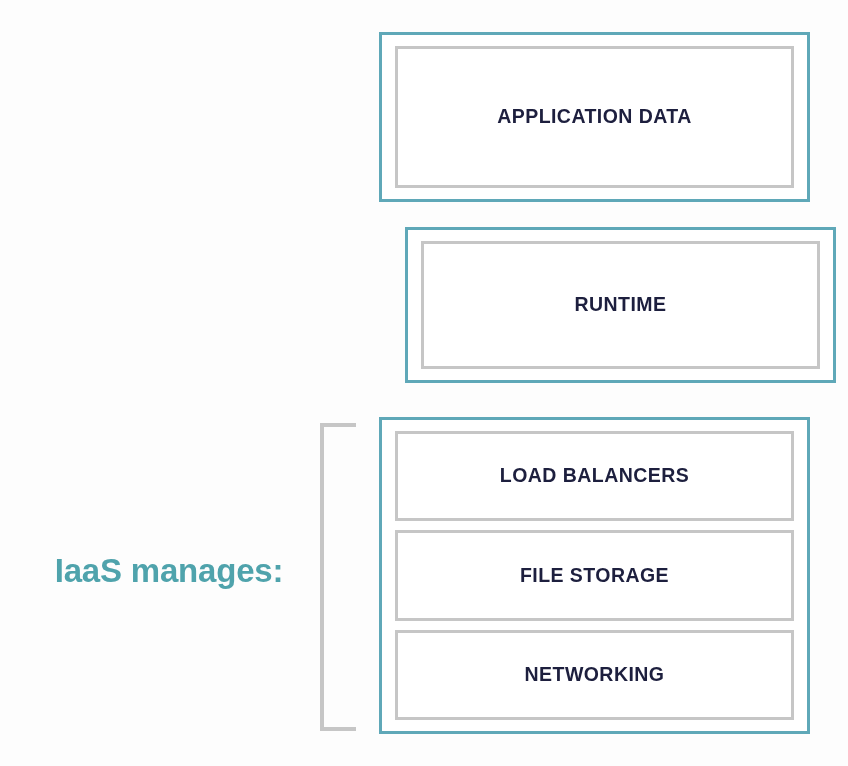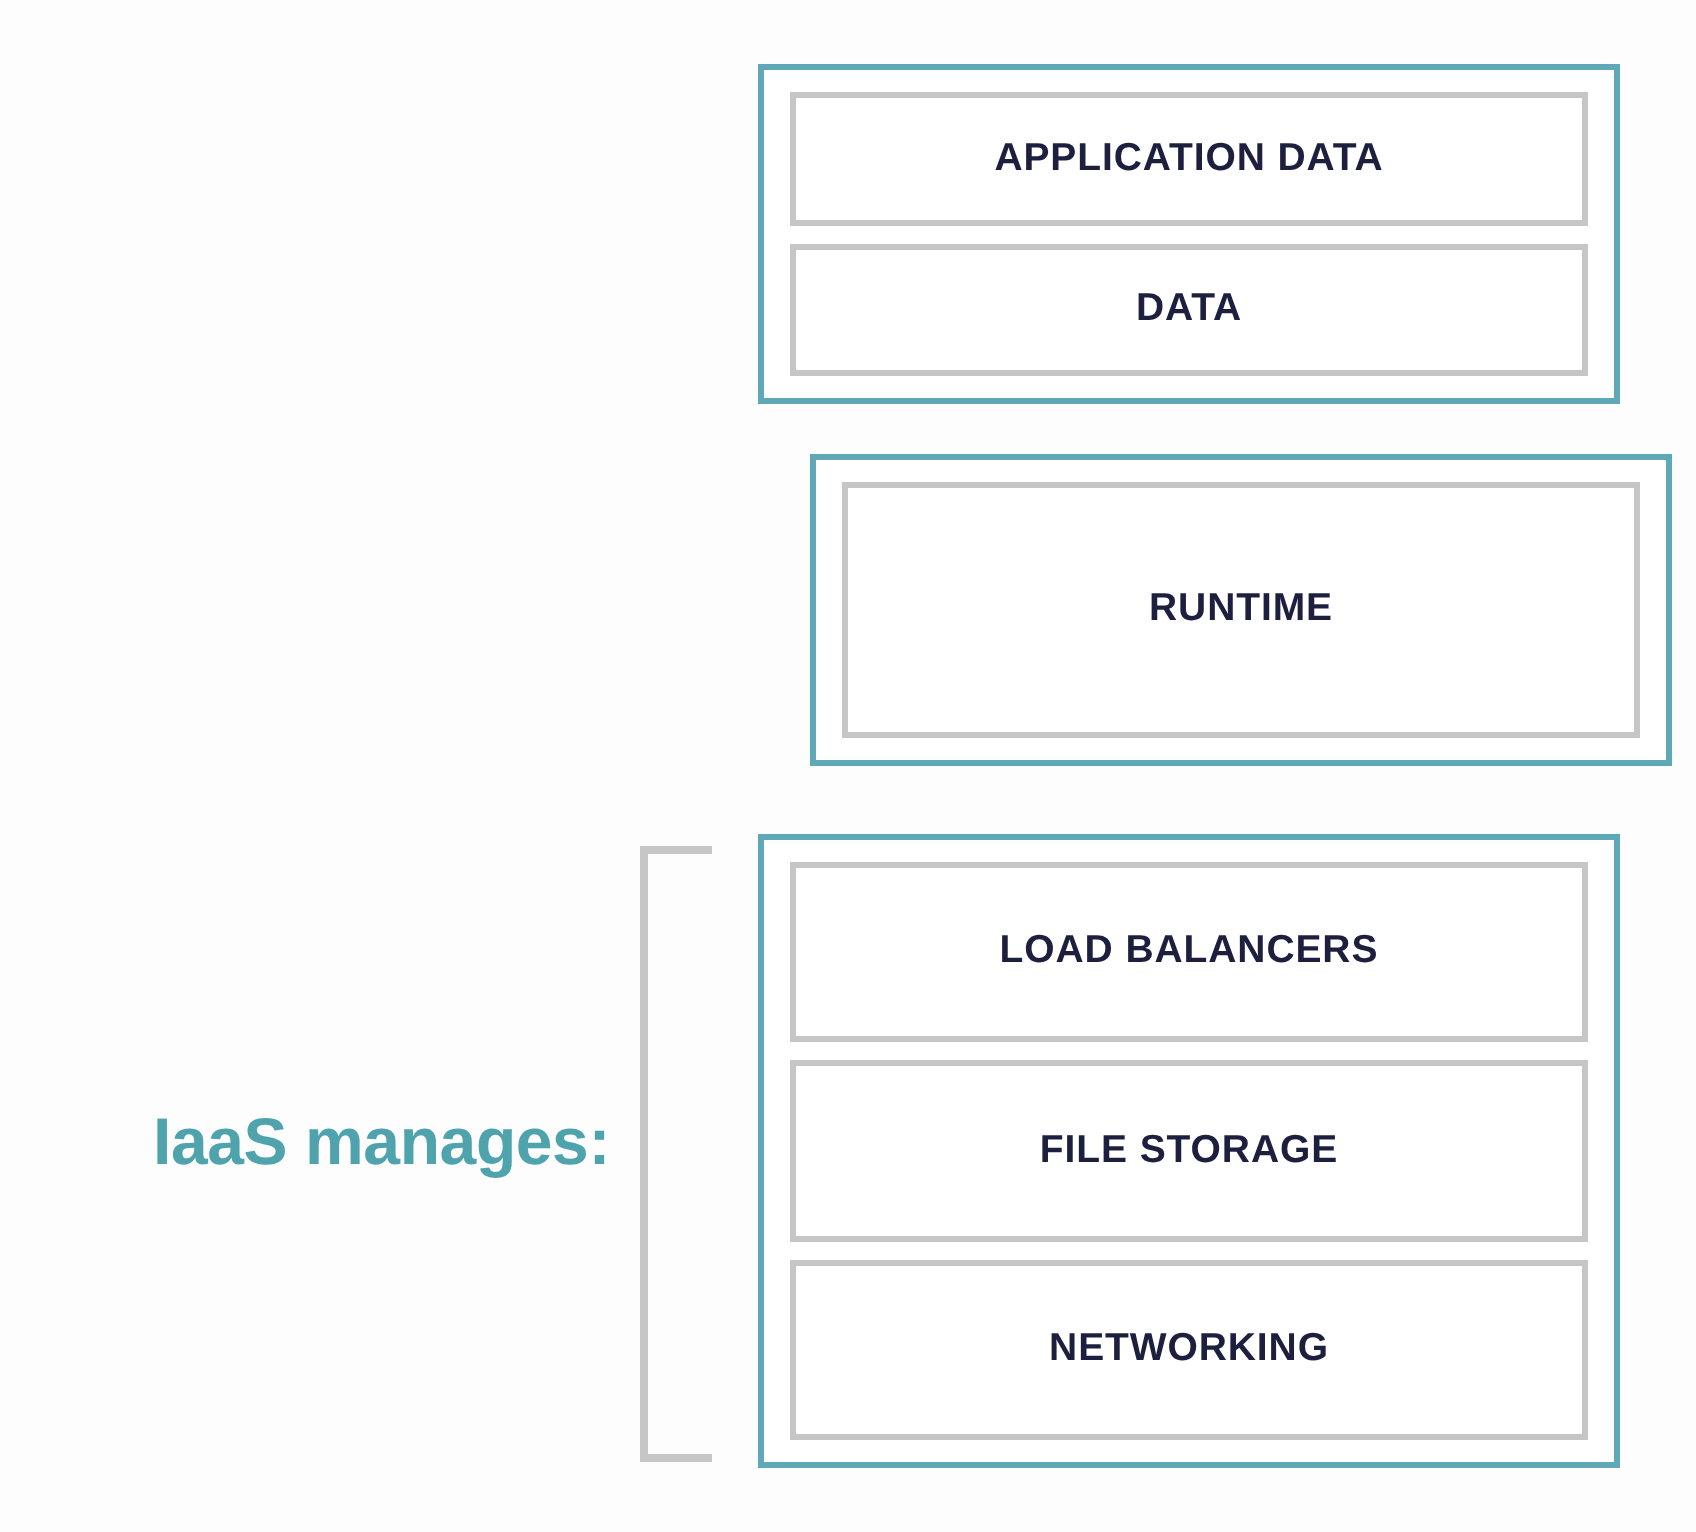--- a/index.html
+++ b/index.html
@@ -72,40 +72,37 @@
     border-right: none;
     background: transparent;
   }
 
   
   #iaas-caption {
     position: absolute;
     left: 33px;
     top: 551px;
     width: 272px;
-    text-align: right;
+    text-align: center;
     color: #4fa3ac;
     font-weight: 700;
     font-size: 33px;
     letter-spacing: -0.2px;
     line-height: 1.2;
     white-space: nowrap;
   }
 </style>
 </head>
 <body>
 
 <div id="canvas">
 
   <div class="group" id="group-data">
     <div class="layer">
       <span class="layer-label">APPLICATION DATA</span>
-    </div>
-    <div class="layer">
-      <span class="layer-label">DATA</span>
     </div>
   </div>
 
   <div class="group" id="group-platform">
     <div class="layer">
       <span class="layer-label">RUNTIME</span>
     </div>
   </div>
 
   <div id="iaas-bracket"></div>

